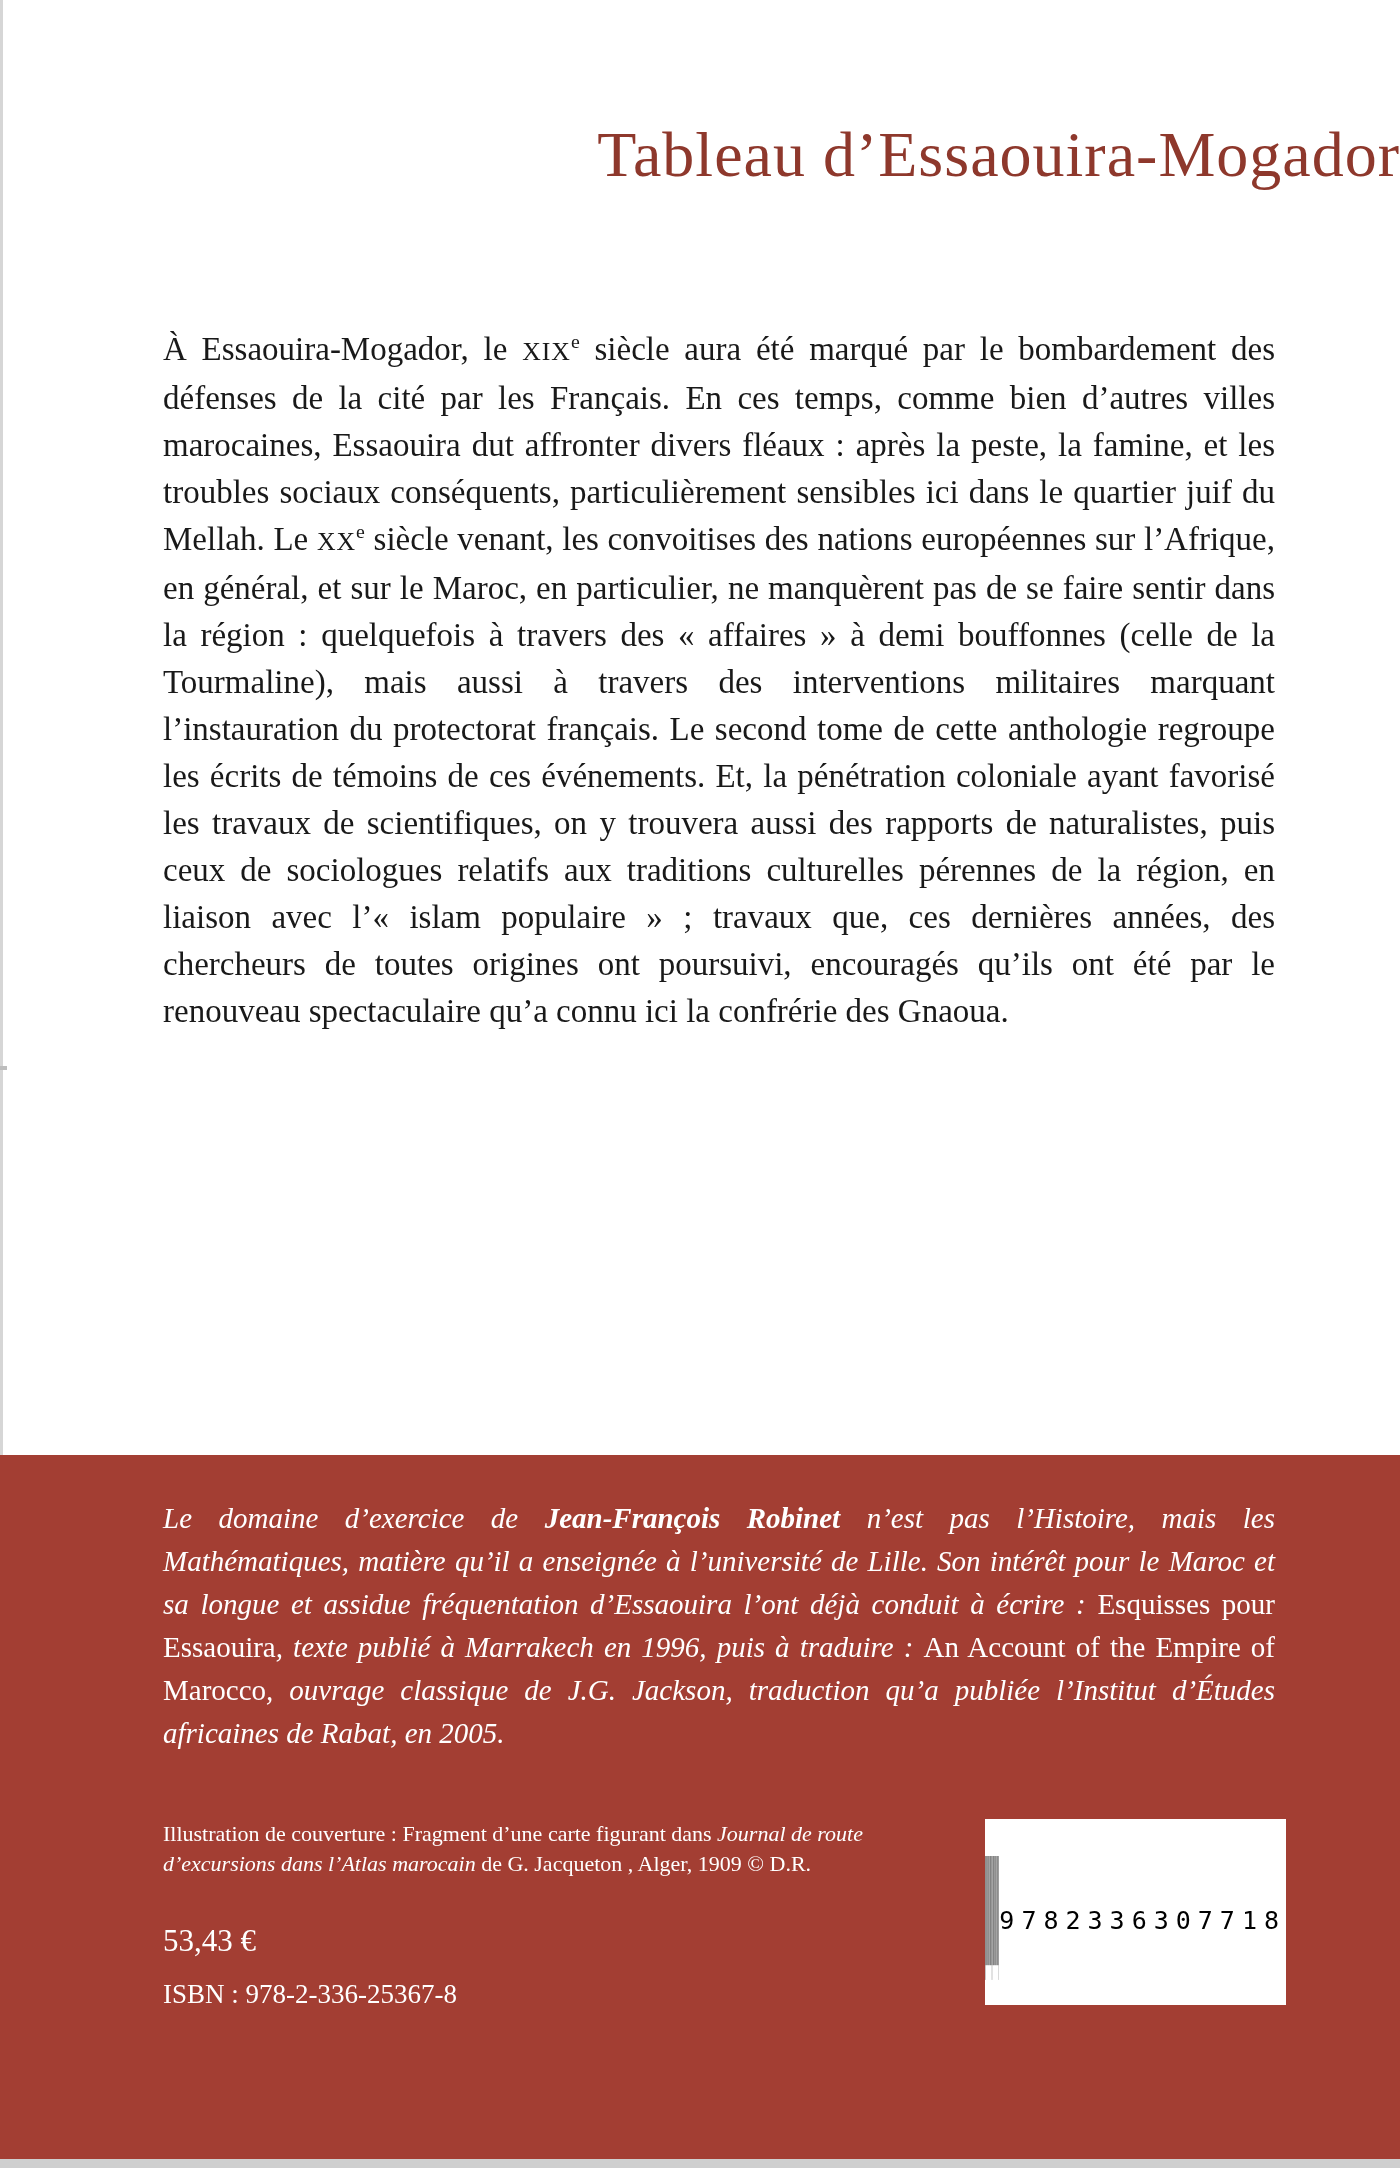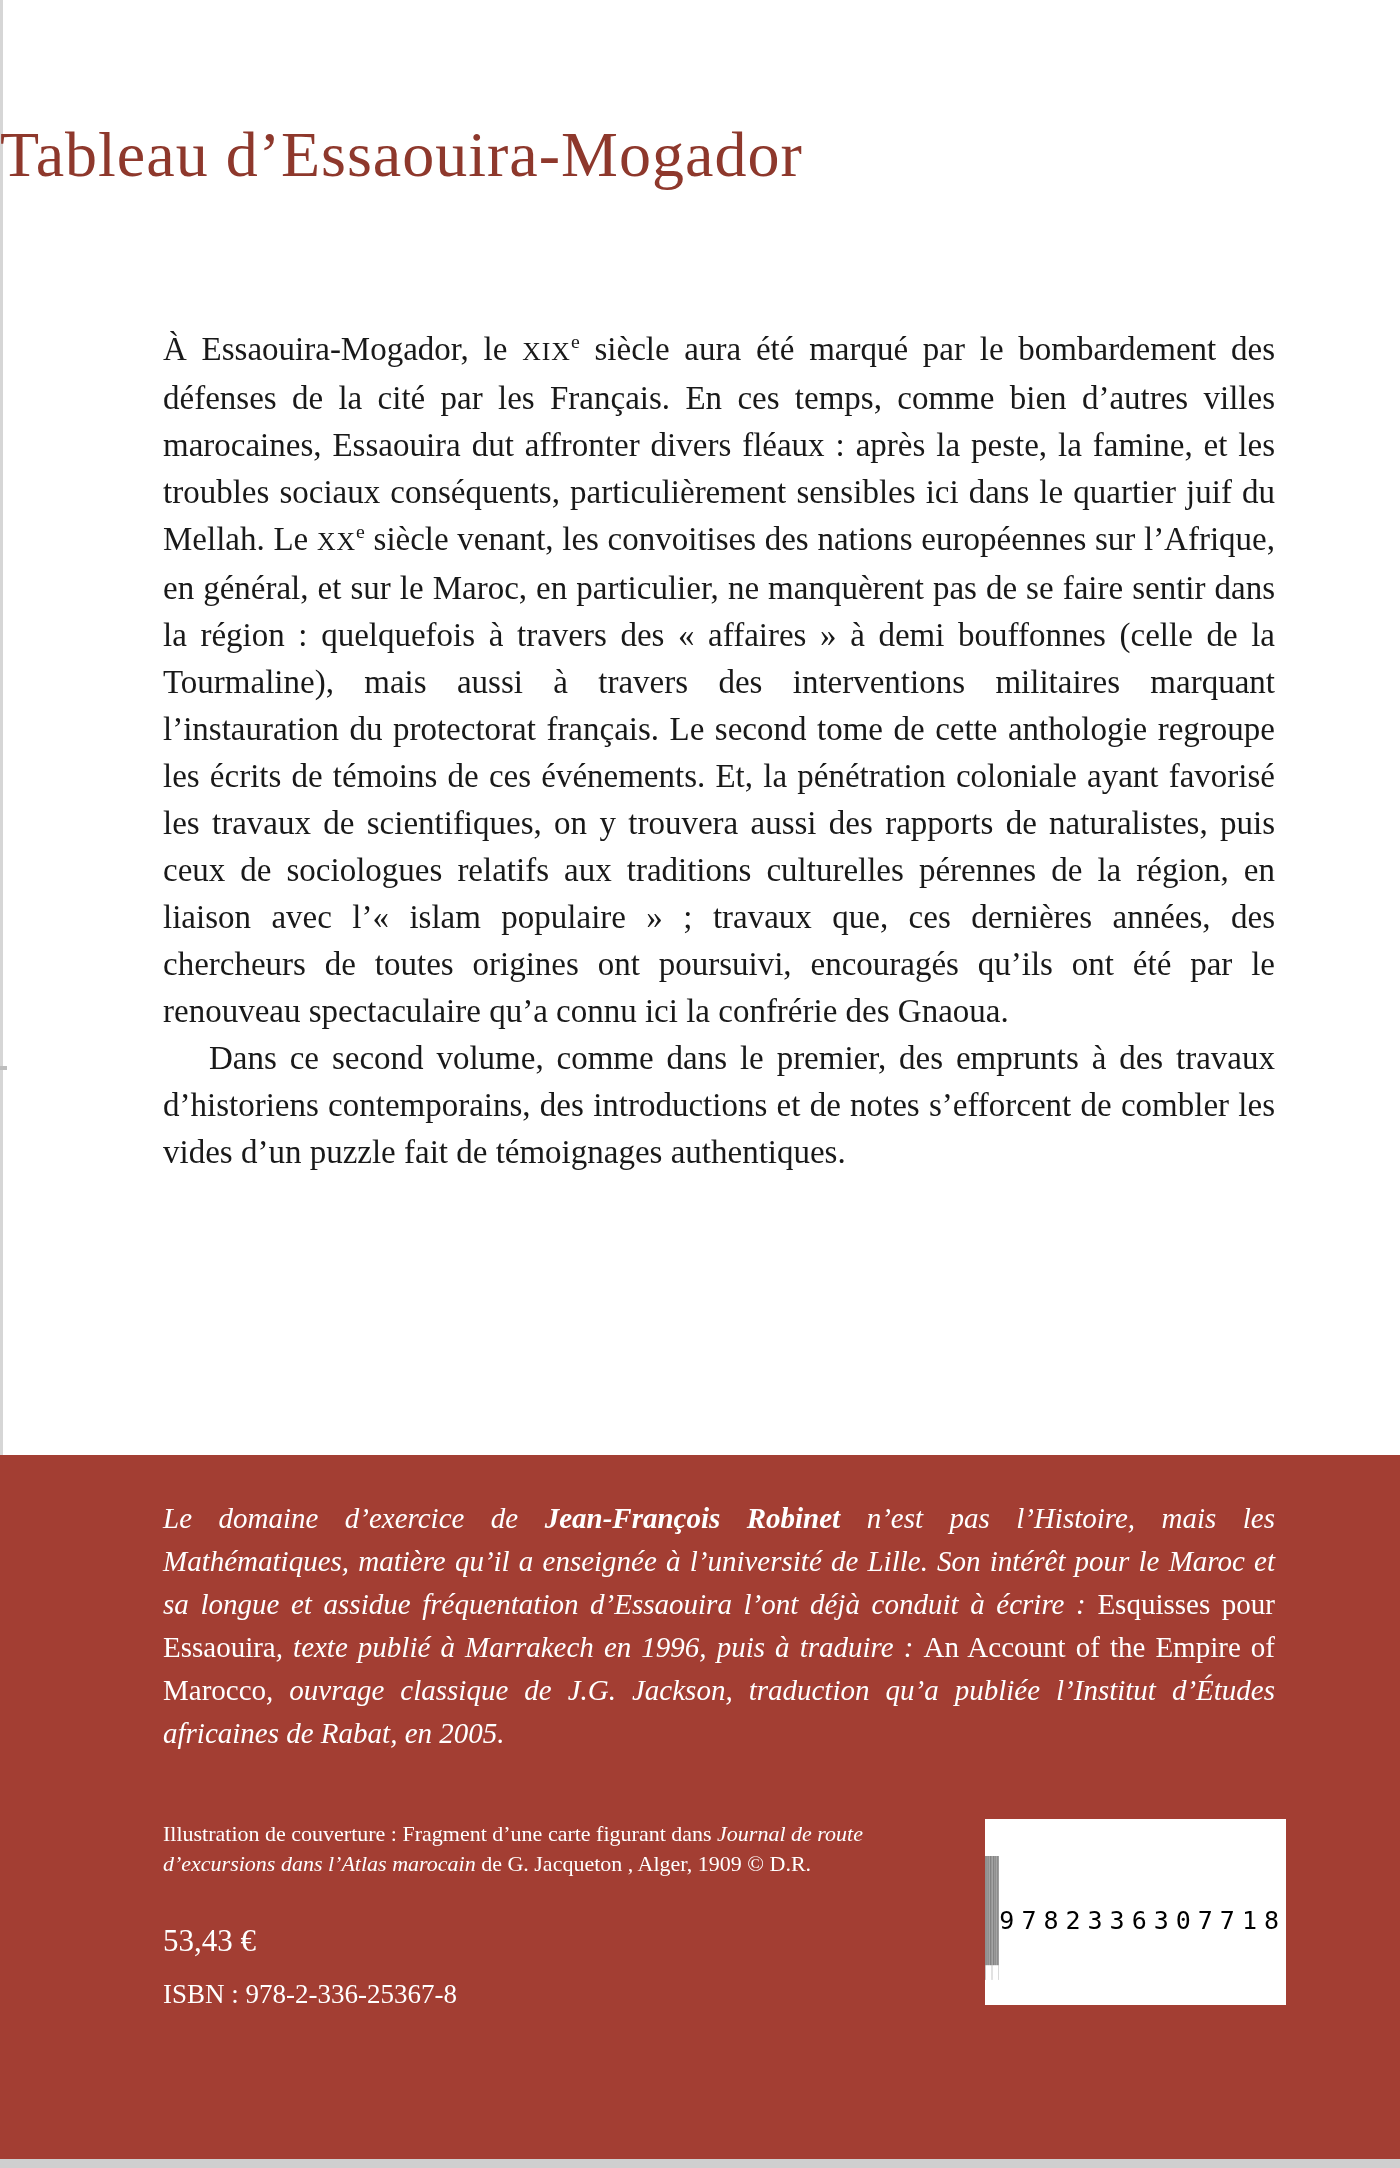--- a/index.html
+++ b/index.html
@@ -19,21 +19,21 @@
     position:absolute;left:0;bottom:0;width:100%;height:9px;
     background:#cfcfcf;
   }
   .edge-tick{
     position:absolute;left:0;top:1066px;width:7px;height:4px;
     background:#bdbdbd;
   }
   .title{
     position:absolute;top:118px;left:0;width:100%;
     margin:0;
-    text-align:left;
+    text-align:right;
     font-size:64px;
     font-weight:400;
     letter-spacing:1px;
     color:#8e382c;
   }
   .synopsis{
     position:absolute;top:326px;left:163px;width:1112px;
     font-size:33px;line-height:47px;
     text-align:justify;
   }
@@ -91,21 +91,20 @@
 
 <div class="page">
 
   <div class="edge-left"></div>
   <div class="edge-tick"></div>
 
   <h1 class="title">Tableau d’Essaouira-Mogador</h1>
 
   <div class="synopsis">
     <p class="p1"><span>À Essaouira-Mogador, le </span><span class="sc">xix</span><span class="sup">e</span><span> siècle aura été marqué par le bombardement des défenses de la cité par les Français. En ces temps, comme bien d’autres villes marocaines, Essaouira dut affronter divers fléaux : après la peste, la famine, et les troubles sociaux conséquents, particulièrement sensibles ici dans le quartier juif du Mellah. Le </span><span class="sc">xx</span><span class="sup">e</span><span> siècle venant, les convoitises des nations européennes sur l’Afrique, en général, et sur le Maroc, en particulier, ne manquèrent pas de se faire sentir dans la région : quelquefois à travers des « affaires » à demi bouffonnes (celle de la </span><span class="it">Tourmaline</span><span>), mais aussi à travers des interventions militaires marquant l’instauration du protectorat français. Le second tome de cette anthologie regroupe les écrits de témoins de ces événements. Et, la pénétration coloniale ayant favorisé les travaux de scientifiques, on y trouvera aussi des rapports de naturalistes, puis ceux de sociologues relatifs aux traditions culturelles pérennes de la région, en liaison avec l’« islam populaire » ; travaux que, ces dernières années, des chercheurs de toutes origines ont poursuivi, encouragés qu’ils ont été par le renouveau spectaculaire qu’a connu ici la confrérie des Gnaoua.</span></p>
-    <p class="p2">Dans ce second volume, comme dans le premier, des emprunts à des travaux d’historiens contemporains, des introductions et de notes s’efforcent de combler les vides d’un puzzle fait de témoignages authentiques.</p>
   </div>
 
   <div class="band">
 
     <p class="bio"><span>Le domaine d’exercice de </span><span class="bold">Jean-François Robinet</span><span> n’est pas l’Histoire, mais les Mathématiques, matière qu’il a enseignée à l’université de Lille. Son intérêt pour le Maroc et sa longue et assidue fréquentation d’Essaouira l’ont déjà conduit à écrire : </span><span class="roman">Esquisses pour Essaouira</span><span>, texte publié à Marrakech en 1996, puis à traduire : </span><span class="roman">An Account of the Empire of Marocco</span><span>, ouvrage classique de J.G. Jackson, traduction qu’a publiée l’Institut d’Études africaines de Rabat, en 2005.</span></p>
 
     <p class="credit"><span>Illustration de couverture : Fragment d’une carte figurant dans </span><span class="it">Journal de route d’excursions dans l’Atlas marocain</span><span> de G. Jacqueton , Alger, 1909 © D.R.</span></p>
 
     <div class="price">53,43 €</div>
     <div class="isbn">ISBN : 978-2-336-25367-8</div>

